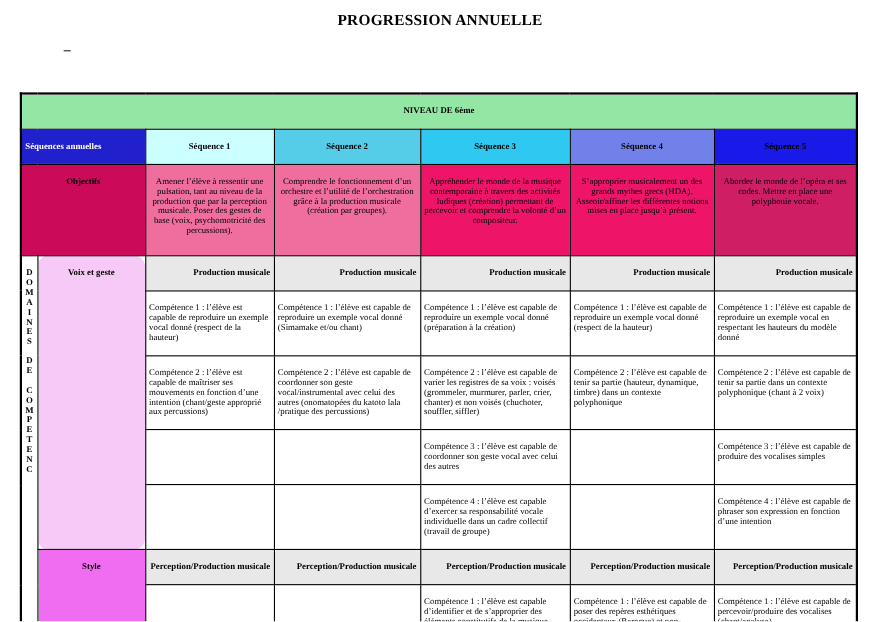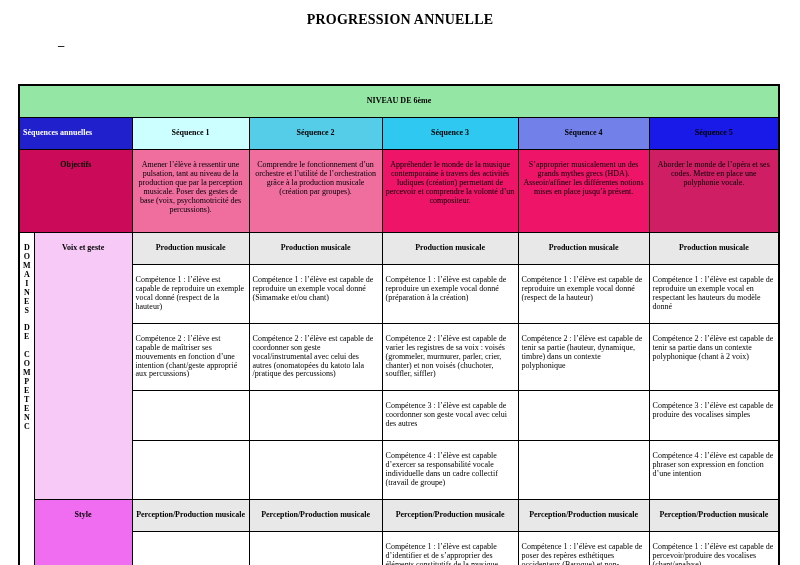--- a/index.html
+++ b/index.html
@@ -37,23 +37,23 @@
   td.obj          { text-align:center; vertical-align:middle; font-size:8px; }
   td.obj-light    { background:#EF6E9E; }
   td.obj-bright   { background:#EE1568; }
   td.obj-dark     { background:#D01E64; }
   td.letters {
     background:#ffffff; text-align:center; vertical-align:top;
     font-weight:bold; font-size:8px; line-height:11.4px;
     white-space:pre-line; padding:1px 0;
   }
   td.row-label    { text-align:center; vertical-align:middle; font-weight:bold; font-size:9px; }
-  td.vg-label     { background:#F7C9F7; }
+  td.vg-label     { background:#F7C9F7;border-radius:11px; }
   td.style-label  { background:#F06CF0; }
-  td.strip        { background:#E8E8E8; text-align:center; vertical-align:middle; font-weight:bold; font-size:8px; }
+  td.strip        { background:#E8E8E8; text-align:right; vertical-align:middle; font-weight:bold; font-size:8px; }
   td.body-cell    { background:#ffffff; }
 </style>
 </head>
 <body>
 
 <div class="page">
 
   <div class="doc-title">PROGRESSION ANNUELLE</div>
 
   <div class="doc-subtitle">

